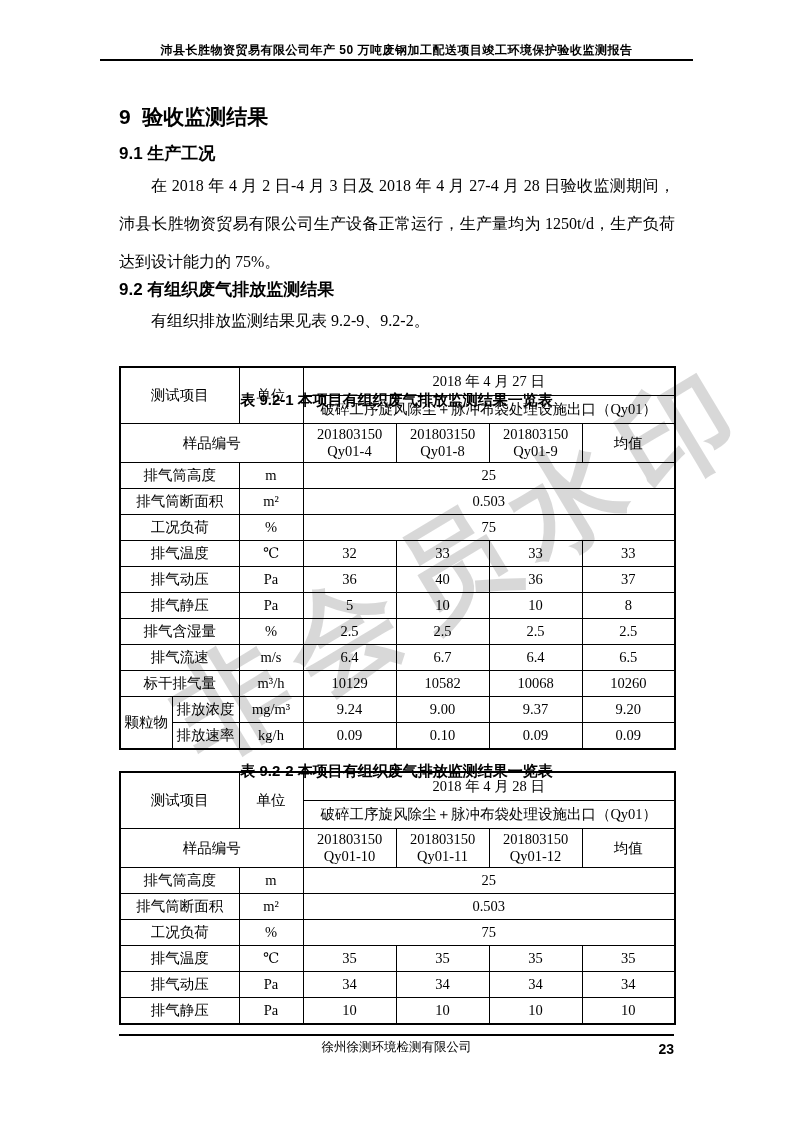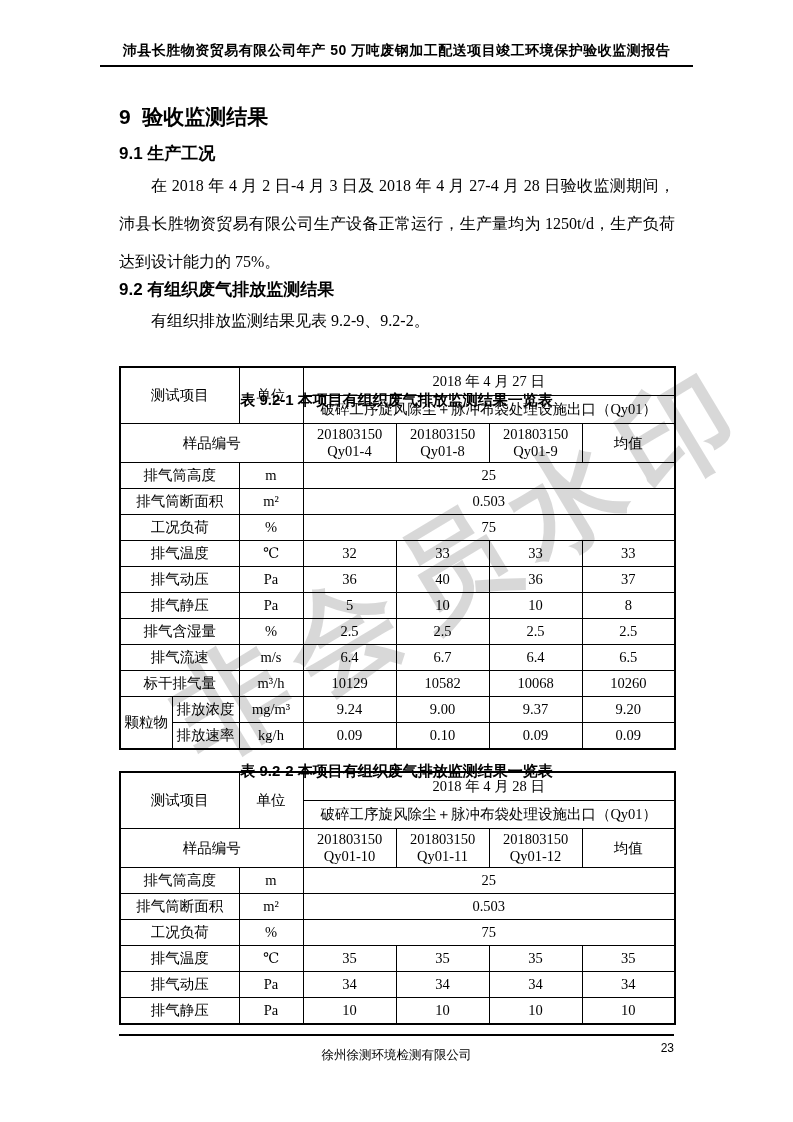--- a/index.html
+++ b/index.html
@@ -7,22 +7,22 @@
     width:793px;height:1122px;position:relative;overflow:hidden;
     background:#ffffff;color:#000;
     font-family:"Liberation Serif","DejaVu Serif",serif;
   }
   .abs{position:absolute;}
 
   
   .doc-header{
     left:100px;top:42px;width:593px;text-align:center;
     font-family:"Liberation Sans","DejaVu Sans",sans-serif;
-    font-weight:bold;font-size:14px;letter-spacing:.5px;
-    padding-bottom:5px;border-bottom:2px solid #000;
+    font-weight:bold;font-size:12px;letter-spacing:.5px;
+    border-bottom:2px solid #000;
   }
 
   
   .watermark{
     left:145px;top:666px;
     font-family:"DejaVu Sans","Liberation Sans",sans-serif;
     font-weight:bold;font-size:112px;letter-spacing:18px;white-space:nowrap;
     color:#000;opacity:.15;
     transform:rotate(-31deg);transform-origin:0 0;
     z-index:5;pointer-events:none;
@@ -70,29 +70,30 @@
   }
   table.mtab{border:2px solid #000;border-top-width:2.5px;border-bottom-width:2.5px;}
   tr.r-date td{height:27px;}
   tr.r-outlet td{height:27px;}
   tr.r-sample td{height:38px;}
   .sample-cell span{display:block;}
 
   
   .footer{
     left:119px;top:1034px;width:555px;
-    border-top:2px solid #000;padding-top:11px;
+    border-top:2px solid #000;padding-top:3px;
   }
   .footer-company{
     text-align:center;font-size:12.5px;
   }
   .page-number{
     position:absolute;right:0;top:5px;
     font-family:"Liberation Sans","DejaVu Sans",sans-serif;
-    font-size:12px;
+    font-size:14px;
+    font-weight:bold;
   }
 </style>
 </head>
 <body>
 
 <div class="abs doc-header">沛县长胜物资贸易有限公司年产 50 万吨废钢加工配送项目竣工环境保护验收监测报告</div>
 
 <div class="abs watermark">非会员水印</div>
 
 <div class="abs h1">9  验收监测结果</div>

